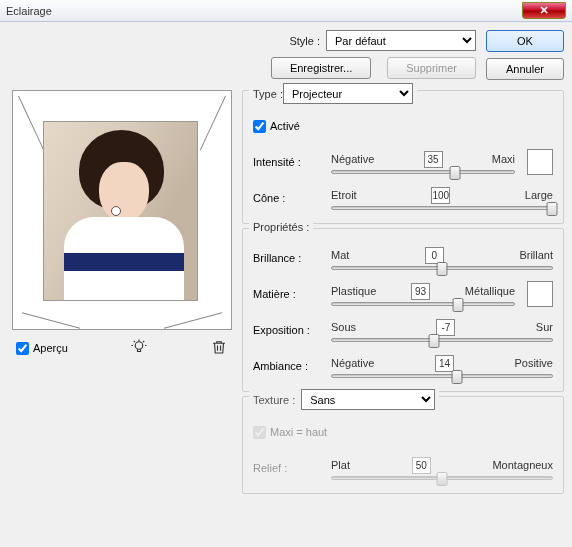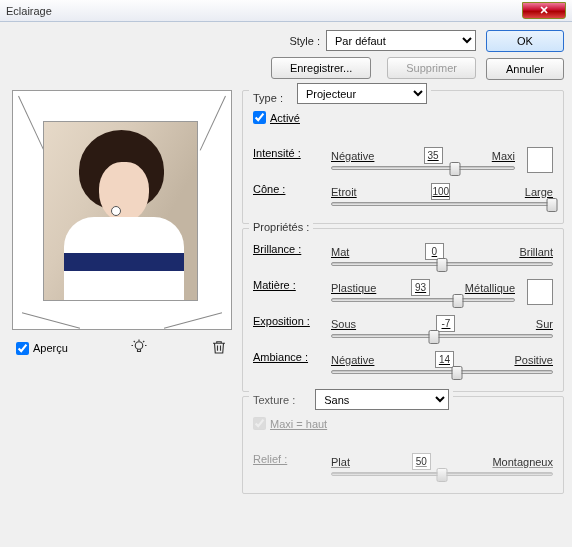--- a/index.html
+++ b/index.html
@@ -40,21 +40,21 @@
 .l4{ right:8px; bottom:8px; width:60px; height:1px; transform:rotate(-15deg);}
 
 .preview-tools { display:flex; align-items:center; width:220px; margin-top:8px; justify-content:space-between; padding:0 4px; }
 .chk { display:flex; align-items:center; gap:4px; }
 input[type=checkbox]{ width:13px; height:13px; }
 
 .panels { flex:1; display:flex; flex-direction:column; gap:4px; }
 .panel { border:1px solid #cfcfcf; border-radius:2px; padding:8px 10px 10px 10px; position:relative; background:#f0f0f0; }
 .panel-label { position:absolute; top:-8px; left:6px; background:#f0f0f0; padding:0 4px; color:#333; }
 
-.row { display:flex; align-items:flex-start; gap:8px; margin-top:6px; min-height:30px;text-decoration:underline; }
+.row { display:flex; align-items:center; gap:8px; margin-top:6px; min-height:30px; }
 .row .lab { width:70px; }
 .slider-area { flex:1; position:relative; }
 .ticks { display:flex; justify-content:space-between; font-size:10px; color:#333; margin-bottom:0; align-items:center; }
 .valbox { width:19px; height:17px; border:1px solid #888; background:#fff; text-align:center; display:inline-block; font-size:10px; line-height:15px; }
 .track { height:4px; background:linear-gradient(#bbb,#eee); border:1px solid #999; border-radius:2px; position:relative; margin-top:2px; }
 .thumb { position:absolute; top:-5px; width:11px; height:14px; background:linear-gradient(#f8f8f8,#d8d8d8); border:1px solid #777; border-radius:2px; transform:translateX(-50%); }
 .swatch { width:26px; height:26px; border:1px solid #888; background:#fff; margin-left:4px; }
 .dim { color:#999; }
 .dim .track, .dim .thumb, .dim .valbox { border-color:#c4c4c4; }
 .dim input[type=checkbox] { filter:grayscale(1) opacity(0.6); }
@@ -122,21 +122,21 @@
           <svg class="icon" viewBox="0 0 24 24" fill="none" stroke="#333" stroke-width="1.5">
               <path d="M4 7h16M9 7V5h6v2M6 7l1 13h10l1-13M10 10v7M14 10v7"></path>
             </svg>
         </span>
       </div>
     </div>
 
     <div class="panels">
 
       <div class="panel">
-        <span class="panel-label" style="display:flex;align-items:flex-end;gap:14px">
+        <span class="panel-label" style="display:flex;align-items:center;gap:0">
           <span>Type :</span>
           <select class="select" style="width:130px"><option>Projecteur</option></select>
         </span>
         <div class="row" style="margin-top:12px">
           <label class="chk">
             <input type="checkbox" checked="" style="">
             <span>Activé</span>
           </label>
         </div>
         <div class="row">
@@ -219,21 +219,21 @@
               <span>Positive</span>
             </div>
             <div class="track">
                 <div class="thumb" style="left:57%"></div>
               </div>
           </div>
         </div>
       </div>
 
       <div class="panel dim">
-        <span class="panel-label" style="display:flex;align-items:center;gap:20px;color:#555">
+        <span class="panel-label" style="display:flex;align-items:center;gap:6px;color:#555">
           <span>Texture :</span>
           <select class="select" style="width:134px"><option>Sans</option></select>
         </span>
         <div class="row" style="margin-top:12px">
           <label class="chk">
             <input type="checkbox" checked="" disabled="" style="">
             <span>Maxi = haut</span>
           </label>
         </div>
         <div class="row">

